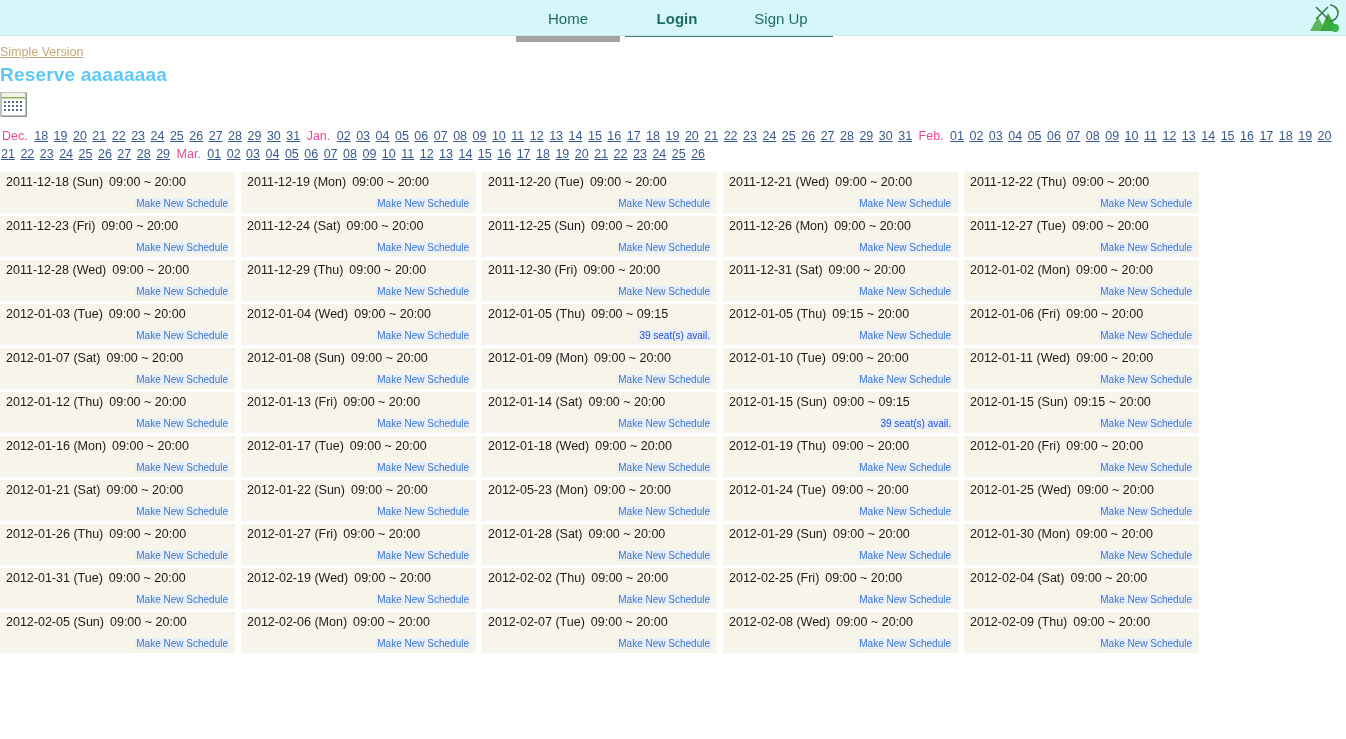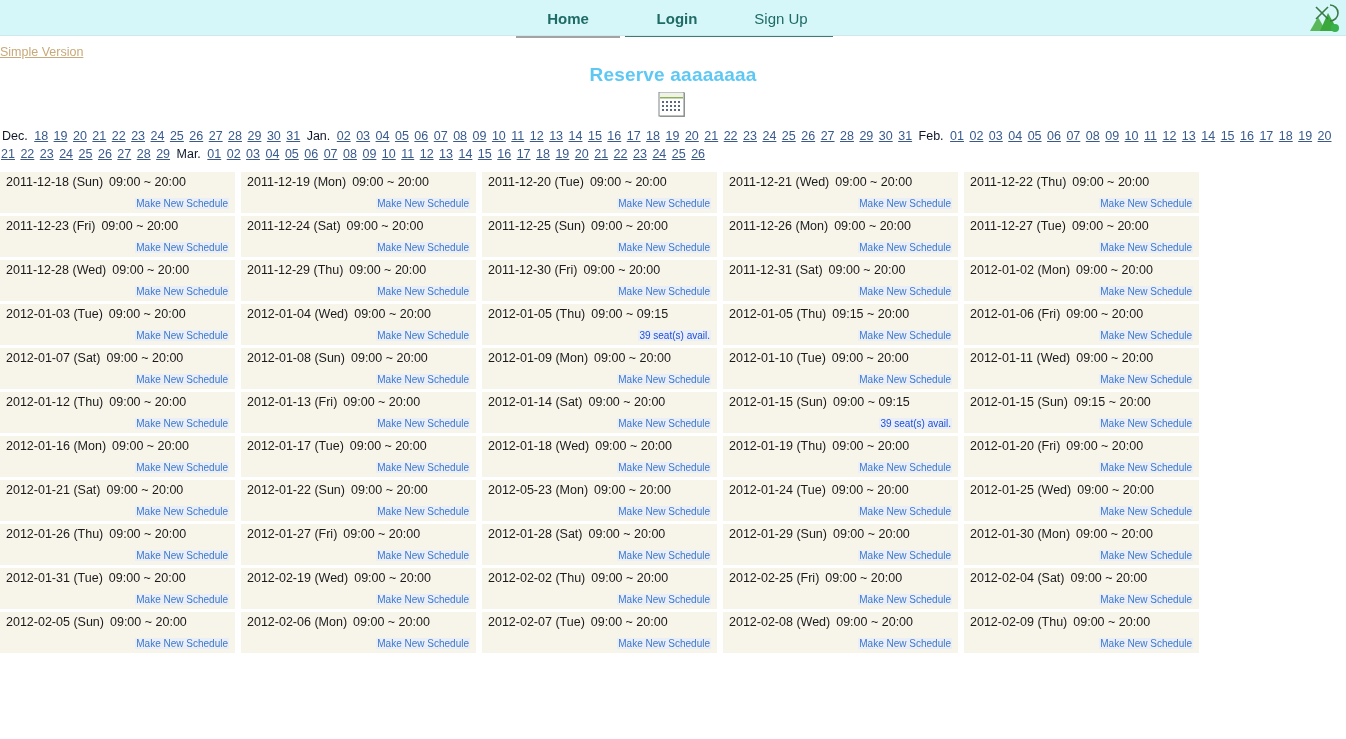--- a/index.html
+++ b/index.html
@@ -21,22 +21,21 @@
   }
   #nav {
     position: absolute;
     left: 516px; top: 0;
     height: 36px;
     display: flex;
     align-items: flex-start;
   }
   .nav-group { display: flex; }
   .nav-underline-a {
-    border-bottom: 2px solid #a3a3a3;
-    font-weight: bold;
+    border-bottom: 6px solid #a3a3a3;
   }
   .nav-underline-b {
     border-bottom: 1px solid #3c7c78;
   }
   .nav-item {
     color: #1f6b66;
     font-size: 15px;
     text-decoration: none;
     padding: 10px 0 9px 0;
     display: inline-block;
@@ -62,21 +61,21 @@
   }
   #simple-version {
     font-size: 12.5px;
     color: #c8a97a;
     text-decoration: underline;
     margin-left: 0px;
   }
 
   
   #title-block {
-    text-align: center;
+    text-align: left;
     padding-top: 4px;
   }
   #page-title {
     color: #5ec8f5;
     font-size: 19px;
     font-weight: bold;
     margin: 0;
     letter-spacing: 0.2px;
   }
   #calendar-icon {
@@ -87,21 +86,21 @@
   
   #date-strip {
     font-size: 12.5px;
     color: #333333;
     line-height: 18px;
     padding: 3px 0 0 0;
     word-spacing: 0px;
     max-width: 1346px;
   }
   #date-strip .mon {
-    color: #0f172a;
+    color: #ec4899;
     margin: 0 2px 0 2px;
   }
   #date-strip a.day {
     color: #3a5a8c;
     text-decoration: underline;
     margin: 0 1px;
   }
 
   
   #grid {

